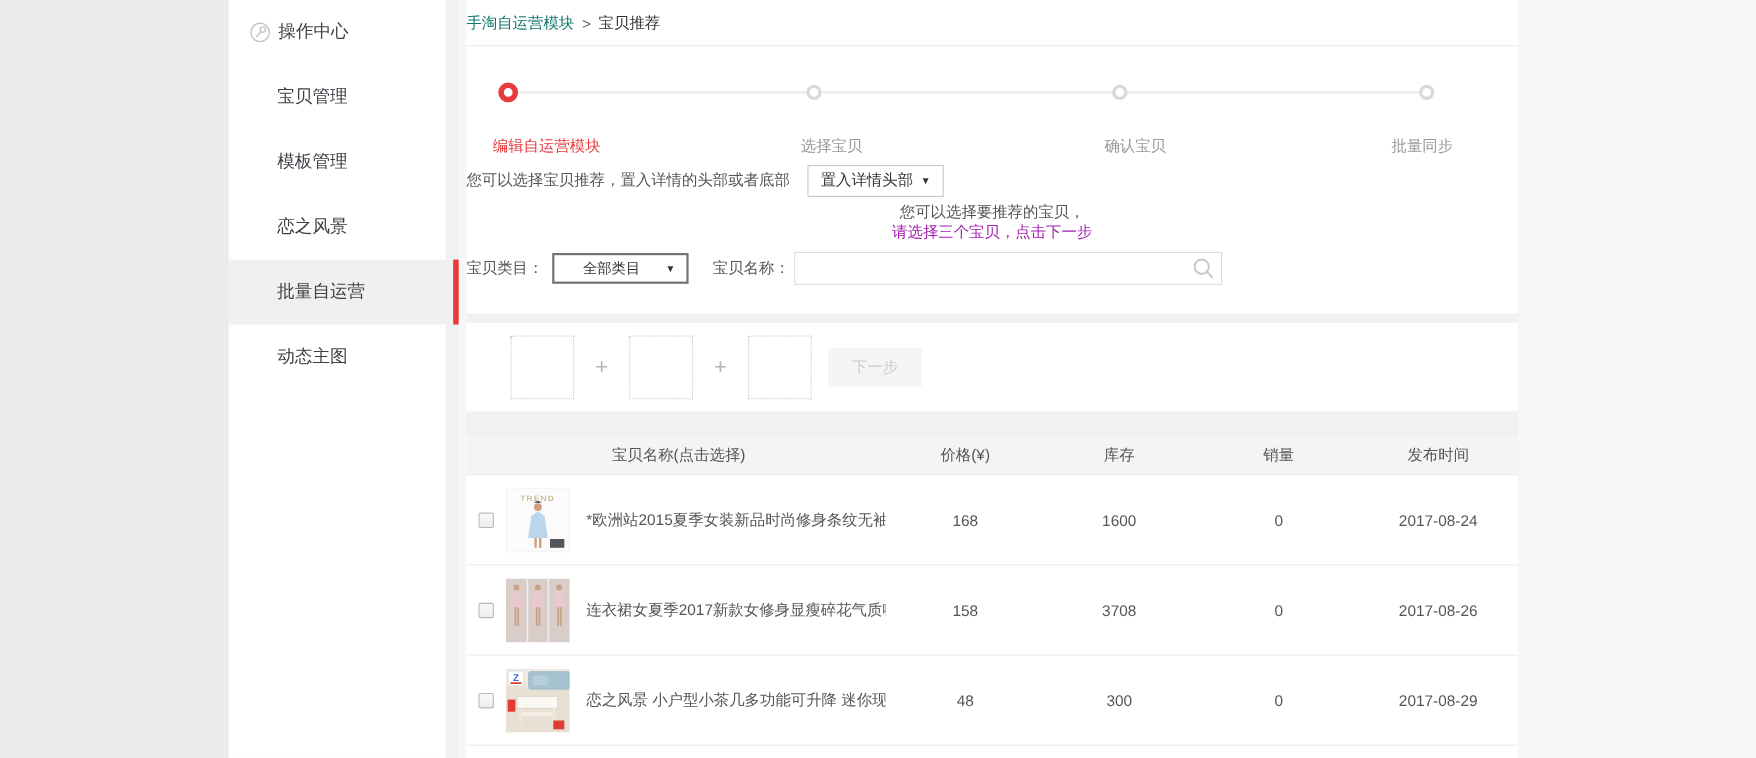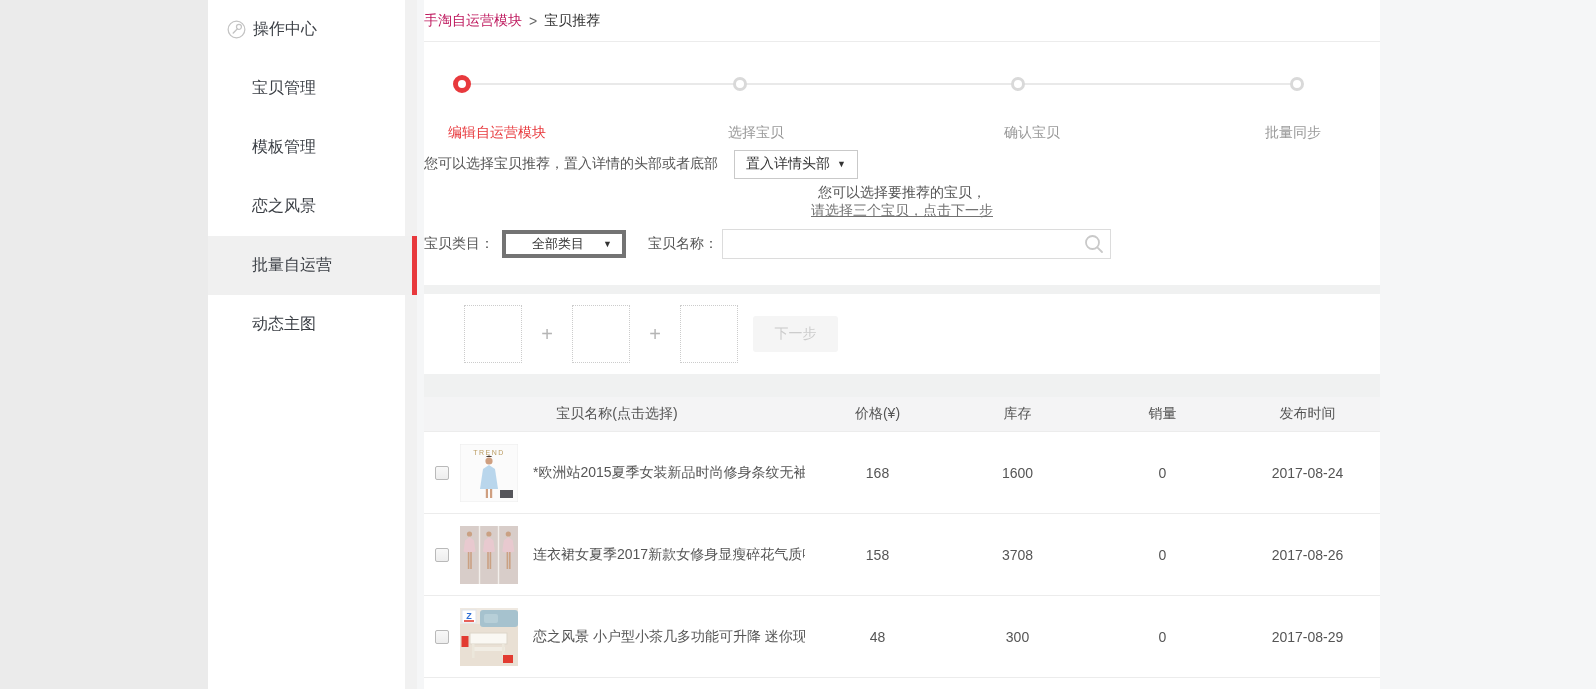--- a/index.html
+++ b/index.html
@@ -17,44 +17,44 @@
   .sidebar-item.first { padding-left:19px; }
   .sidebar-item.first .mi { margin-right:7px; display:flex; align-items:center; }
   .sidebar-item.active { width:209px; background:#f0f0f0; border-right:5px solid #e8393d; }
 
   
   .main { position:absolute; left:424px; top:0; width:956px; height:689px; }
   .panel-top { background:#fff; }
 
   .breadcrumb { height:42px; display:flex; align-items:center; font-size:14px;
     border-bottom:1px solid #ececec; color:#333; }
-  .breadcrumb .link { color:#be185d; cursor:pointer;text-align:right; }
+  .breadcrumb .link { color:#0f766e; cursor:pointer;text-align:right; }
   .breadcrumb .sep { margin:0 7px; color:#666; }
 
   
   .stepper { position:relative; height:93px; }
   .step-line { position:absolute; left:38px; width:835px; top:41px; height:2px; background:#e9e9e9; }
   .step-dot { position:absolute; top:42px; transform:translate(-50%,-50%); background:#fff;
     border-radius:50%; width:14px; height:14px; border:3px solid #d9d9d9; }
   .step-dot.active { width:18px; height:18px; border:5px solid #e8393d; }
   .step-label { position:absolute; top:100px; transform:translate(-50%,-100%); font-size:14px;
     color:#999; white-space:nowrap; }
   .step-label.active { color:#e8393d; }
 
   
   .line { display:flex; align-items:center; font-size:14px; color:#555; }
   .line1 { margin-top:14px; height:30px; }
   .placement-btn { margin-left:16px; width:124px; height:29px; background:#fff;
     border:1px solid #c9c9c9; display:flex; align-items:center; justify-content:center;
     font-size:14px; color:#333; cursor:pointer; }
   .caret { font-size:9px; margin-left:7px; color:#333; }
   .line2 { margin-top:5px; height:20px;flex-direction:column; }
-  .line2 .hl { color:#737373;text-decoration:underline; }
+  .line2 .hl { color:#a21caf; }
   .filters { margin-top:16px; height:48px; }
-  .select-box { margin-left:8px; width:124px; height:28px; border:4px solid #737373;
+  .select-box { margin-left:8px; width:124px; height:28px; border:2px solid #737373;
     background:#fff; display:flex; align-items:center; padding:0 10px 0 26px; font-size:13px;
     color:#333; cursor:pointer; }
   .select-box .caret { margin-left:auto; }
   .filters .lbl2 { margin-left:22px; }
   .search-wrap { position:relative; margin-left:4px; }
   .search-input { width:389px; height:30px; border:1px solid #dcdcdc; background:#fff;
     padding:0 34px 0 10px; font-size:13px; color:#333; outline:none; }
   .search-ico { position:absolute; right:6px; top:4px; cursor:pointer; }
 
   .strip { background:#f0f1f1; }

